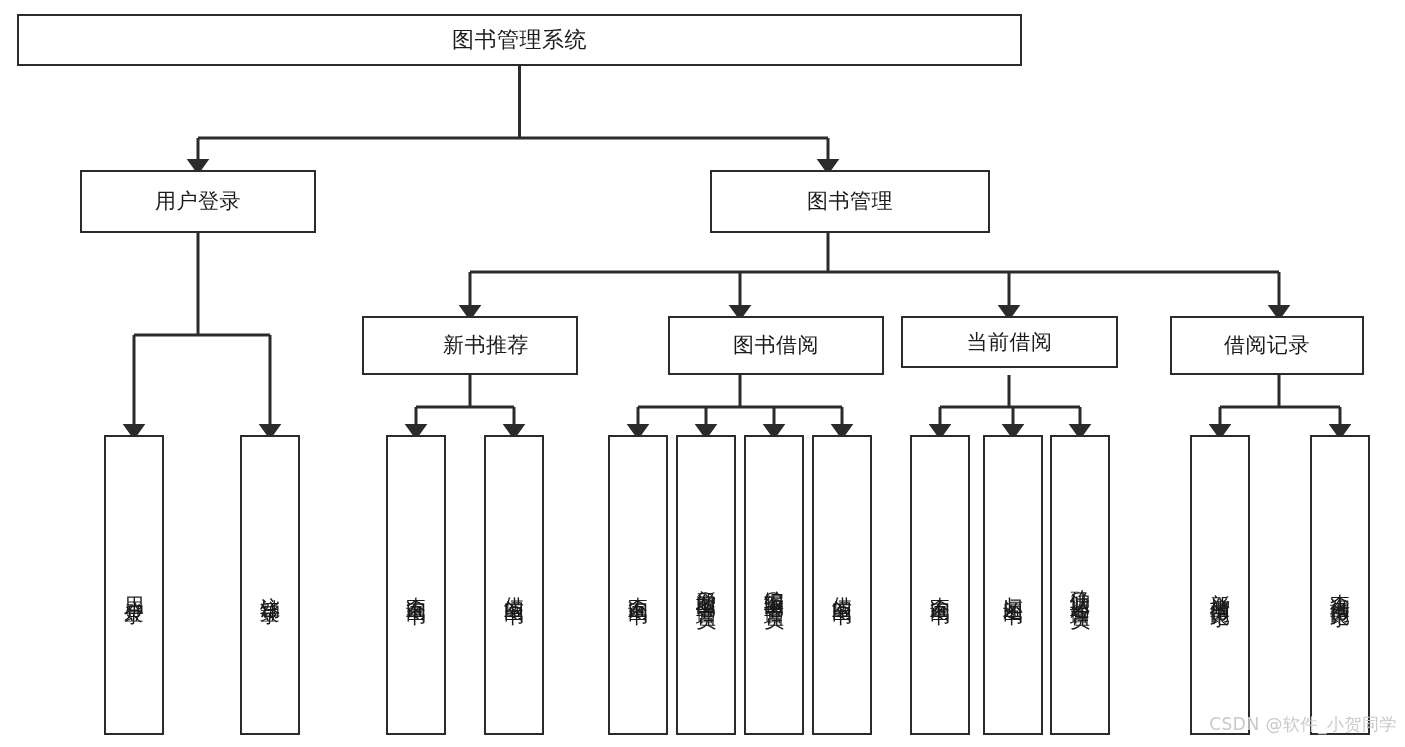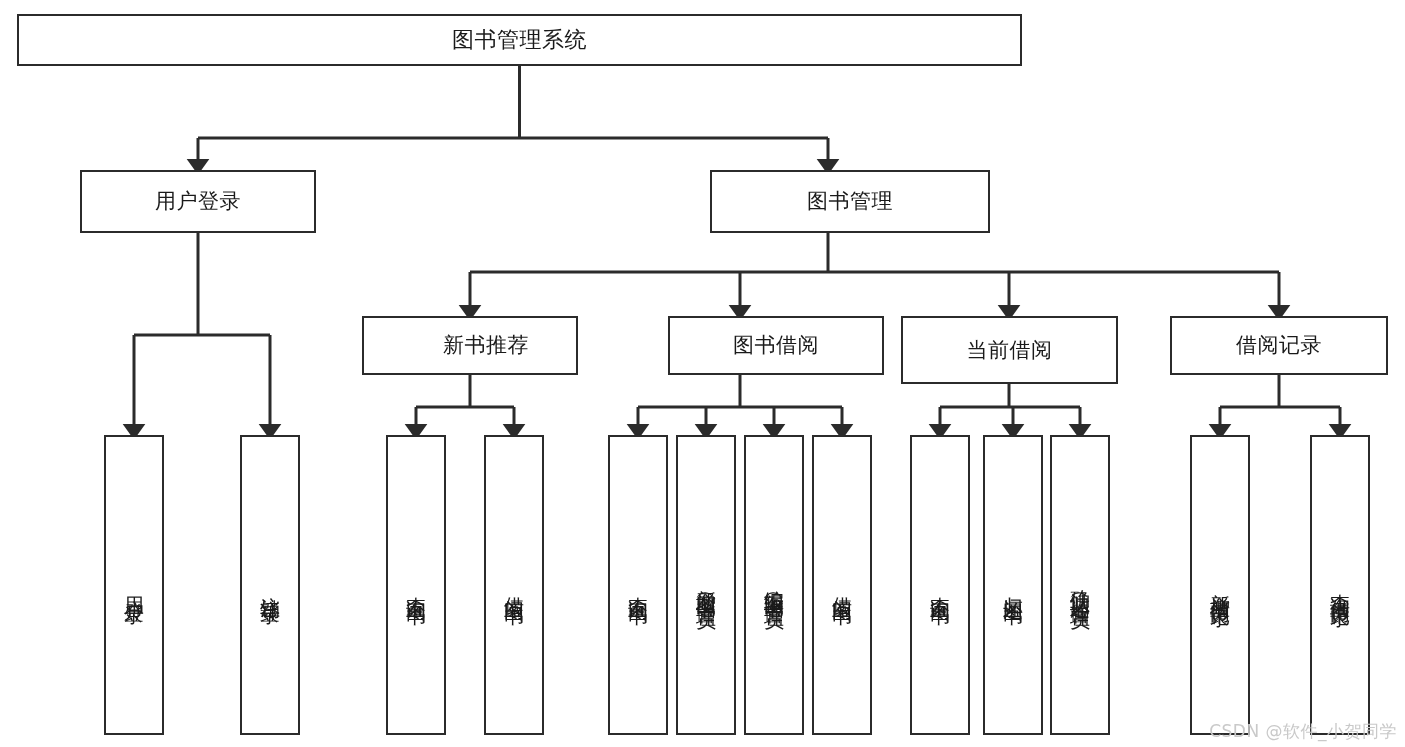--- a/index.html
+++ b/index.html
@@ -60,21 +60,21 @@
     writing-mode: vertical-rl;
     text-orientation: upright;
     font-size: 20px;
     line-height: 1.05;
     letter-spacing: 3px;
     max-height: 100%;
   }
   #watermark {
     position: absolute;
     right: 8px;
-    bottom: 4px;
+    bottom: 11px;
     font-size: 17px;
     color: #c9c9c9;
     white-space: nowrap;
     letter-spacing: 0.5px;
   }
 </style>
 </head>
 <body>
 
 <div id="diagram-root">
@@ -141,24 +141,24 @@
   <div class="node horiz" style="left:710px;top:170px;width:280px;height:63px;">
     <span class="node-label">图书管理</span>
   </div>
 
   <div class="node horiz" style="left:362px;top:316px;width:216px;height:59px;padding-left:32px;">
     <span class="node-label">新书推荐</span>
   </div>
   <div class="node horiz" style="left:632px;top:316px;width:216px;height:59px;margin-left:36px;">
     <span class="node-label">图书借阅</span>
   </div>
-  <div class="node horiz" style="left:901px;top:316px;width:217px;height:68px;">
+  <div class="node horiz" style="left:901px;top:316px;width:217px;height:52px;">
     <span class="node-label">当前借阅</span>
   </div>
-  <div class="node horiz" style="left:1170px;top:316px;width:218px;height:59px;">
+  <div class="node horiz" style="left:1170px;top:316px;width:194px;height:59px;">
     <span class="node-label">借阅记录</span>
   </div>
 
   <div class="node vert" style="left:104px;top:435px;width:60px;height:300px;">
     <span class="node-label">用户登录</span>
   </div>
   <div class="node vert" style="left:240px;top:435px;width:60px;height:300px;">
     <span class="node-label">注销登录</span>
   </div>
 

